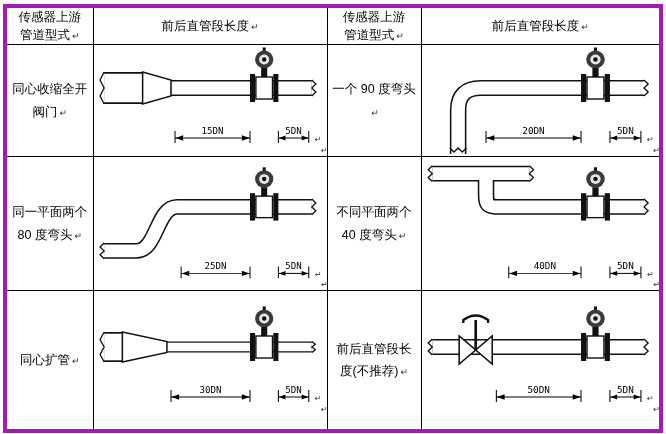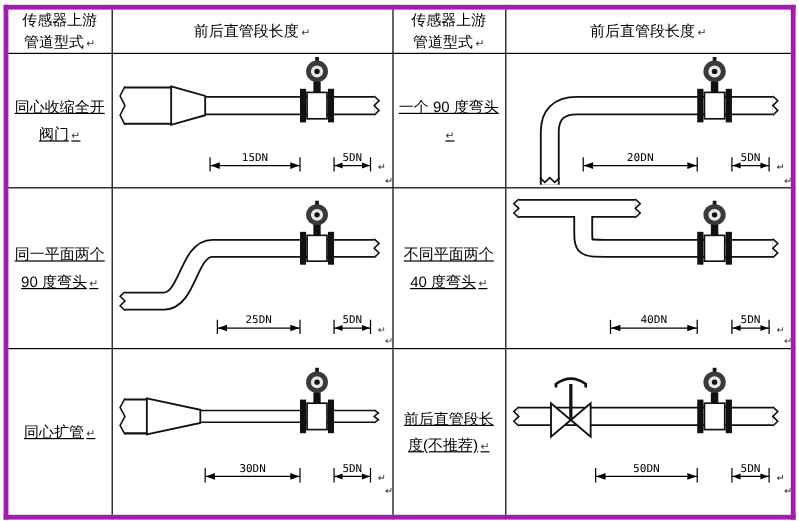--- a/index.html
+++ b/index.html
@@ -1,21 +1,21 @@
 <!DOCTYPE html>
 <html><head>
 <meta charset="utf-8">
 <style>
   html,body{margin:0;padding:0;background:#fff;}
   body{width:666px;height:434px;font-family:"Liberation Sans",sans-serif;color:#000;}
   .sheet{width:660px;margin:0 auto;padding-top:4px;}
   table{border-collapse:collapse;table-layout:fixed;width:656px;margin:0 auto;border:4px solid #a21caf;background:#fff;}
   th,td{border:1.5px solid #000;padding:0;text-align:center;vertical-align:middle;font-weight:normal;}
   th{font-size:12.5px;height:36px;padding:0 10px;line-height:1.45;}
-  td.lbl{font-size:12.5px;line-height:1.8;padding:0 4px;text-decoration:underline;}
+  td.lbl{font-size:12.5px;line-height:1.8;padding:0 4px;}
   td.diag{padding:0;}
   svg{display:block;width:100%;}
   .r13 svg{height:110px;}
   .r2 svg{height:132px;}
   .dim line{stroke:#000;stroke-width:1;}
   .dim polygon{fill:#000;stroke:none;}
   .dim text{font-family:"DejaVu Sans Mono",monospace;font-size:9px;fill:#000;text-anchor:middle;}
   .rmk{font-family:"DejaVu Sans",sans-serif;font-size:8px;fill:#333;}
   .rm{font-size:9px;color:#333;margin-left:2px;}
   .caption{text-align:center;font-size:13px;margin-top:7px;font-family:Liberation Mono, monospace;}
@@ -118,21 +118,21 @@
                 <polygon points="211.5,92 205,89.5 205,94.5"></polygon>
             <text x="197" y="88">5DN</text>
           </g>
           <text class="rmk" x="218" y="96">↵</text>
           <text class="rmk" x="224" y="107">↵</text>
         </svg>
       </td>
     </tr>
 
     <tr class="r2" style="height:134px">
-      <td class="lbl"><span>同一平面两个 90 度弯头</span><span class="rm">↵</span></td>
+      <td class="lbl"><span>同一平面两个 80 度弯头</span><span class="rm">↵</span></td>
 
       <td class="diag">
         <svg viewBox="0 0 230 135" preserveAspectRatio="none">
           <path d="M10,95 H42 C62,95 62,50 82,50 H215" stroke="#111" stroke-width="16" fill="none"></path>
           <path d="M10,95 H42 C62,95 62,50 82,50 H215" stroke="#fff" stroke-width="13" fill="none"></path>
           <g>
             <rect x="166.5" y="9.5" width="3" height="4" fill="#111"></rect>
             <circle cx="168" cy="21.5" r="9" fill="#3a3a3a"></circle>
             <circle cx="168" cy="21.5" r="5" fill="#e8e8e8"></circle>
             <circle cx="168" cy="21.5" r="2.2" fill="#111"></circle>

